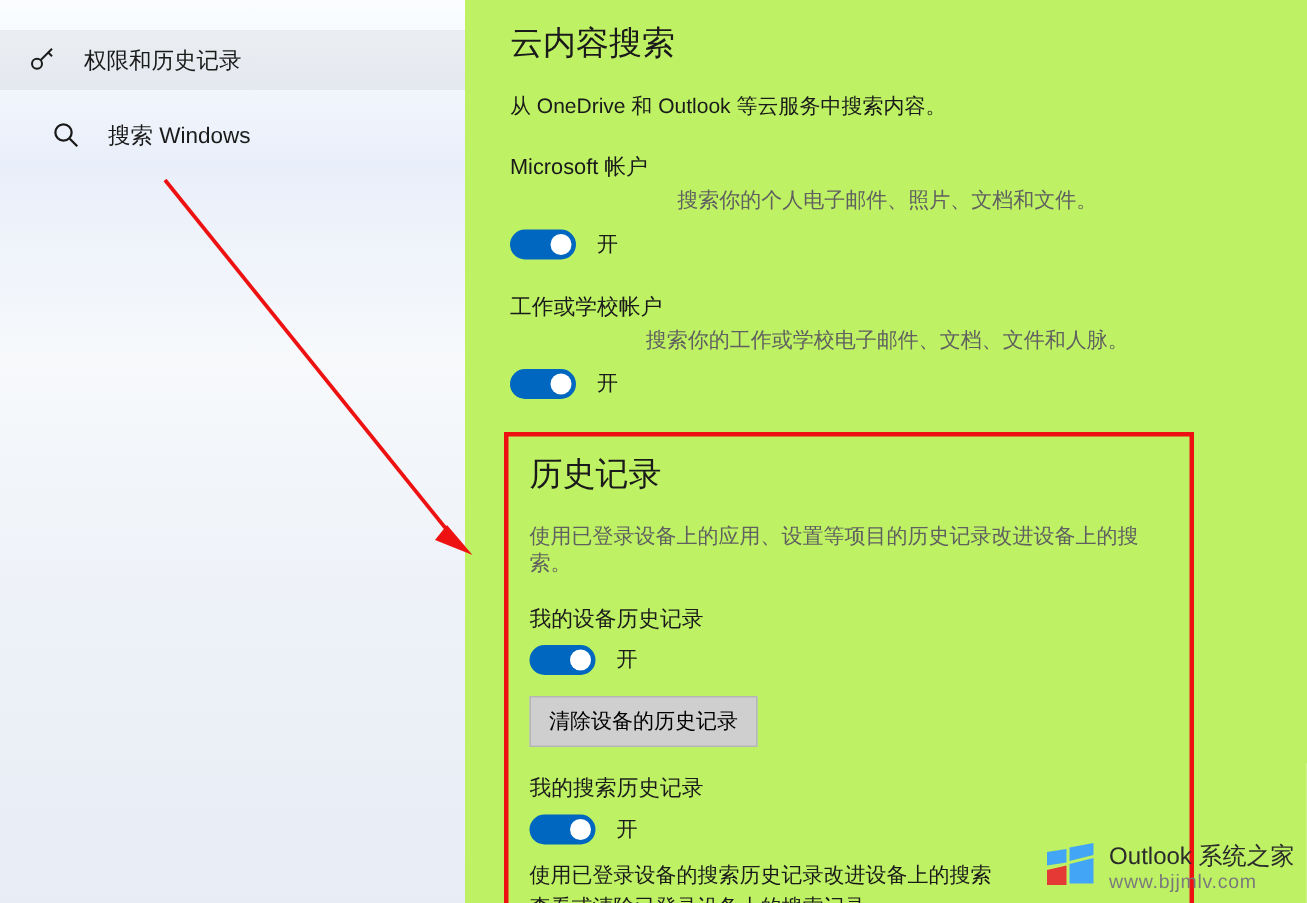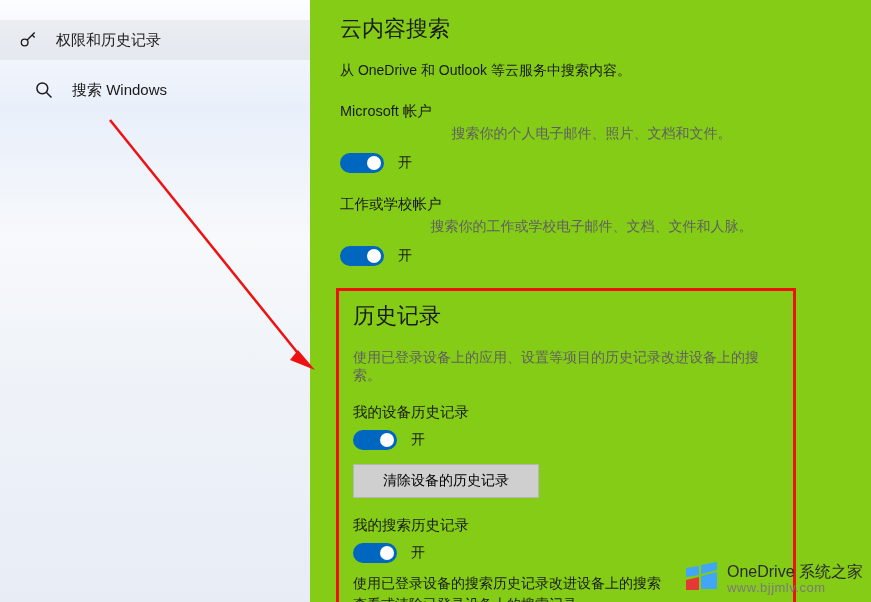--- a/index.html
+++ b/index.html
@@ -44,21 +44,21 @@
     color: #1a1a1a;
   }
   .nav-item + .nav-item { margin-top: 10px; padding-left: 34px; }
 
   
   .main {
     flex: 1;
     padding: 10px 28px 10px 30px;
     position: relative;
     overflow: hidden;
-    background: #84cc16;
+    background: #bef264;
   }
   h2.section-title {
     font-size: 22px;
     font-weight: 400;
     margin-bottom: 18px;
     margin-top: 4px;
   }
   .descr {
     color: #1a1a1a;
     font-size: 14px;
@@ -92,21 +92,21 @@
     position: absolute;
     right: 3px; top: 3px;
     width: 14px; height: 14px;
     border-radius: 50%;
     background: #fff;
   }
   .toggle-label { margin-left: 14px; font-size: 14px; }
 
   
   .btn {
-    padding: 7px 29px;
+    padding: 7px 12px;
     background: #cfcfcf;
     border: 1px solid #b6b6b6;
     font-size: 14px;
     cursor: pointer;
     margin-top: 8px;
   }
 
   
   .highlight-box {
     border: 3px solid #e11;
@@ -232,18 +232,18 @@
 <div class="watermark">
   <svg width="40" height="34" viewBox="0 0 40 34">
     <polygon points="5,18 18,15 18,28 5,28" fill="#e53935"></polygon>
     <polygon points="20,14 36,10 36,27 20,27" fill="#42a5f5"></polygon>
     <polygon points="5,30 18,30 18,34 5,34" fill="#ffb300" opacity="0.0"></polygon>
     <polygon points="5,6 18,4 18,13 5,15" fill="#42a5f5"></polygon>
     <polygon points="20,3 36,0 36,8 20,12" fill="#42a5f5"></polygon>
   </svg>
   <div class="wm-text">
     <div class="wm-brand">
-      <span class="accent">OneDrive</span>
+      <span class="accent">Outlook</span>
       <span>系统之家</span>
     </div>
     <div class="wm-url">www.bjjmlv.com</div>
   </div>
 </div>
 
 </body></html>

